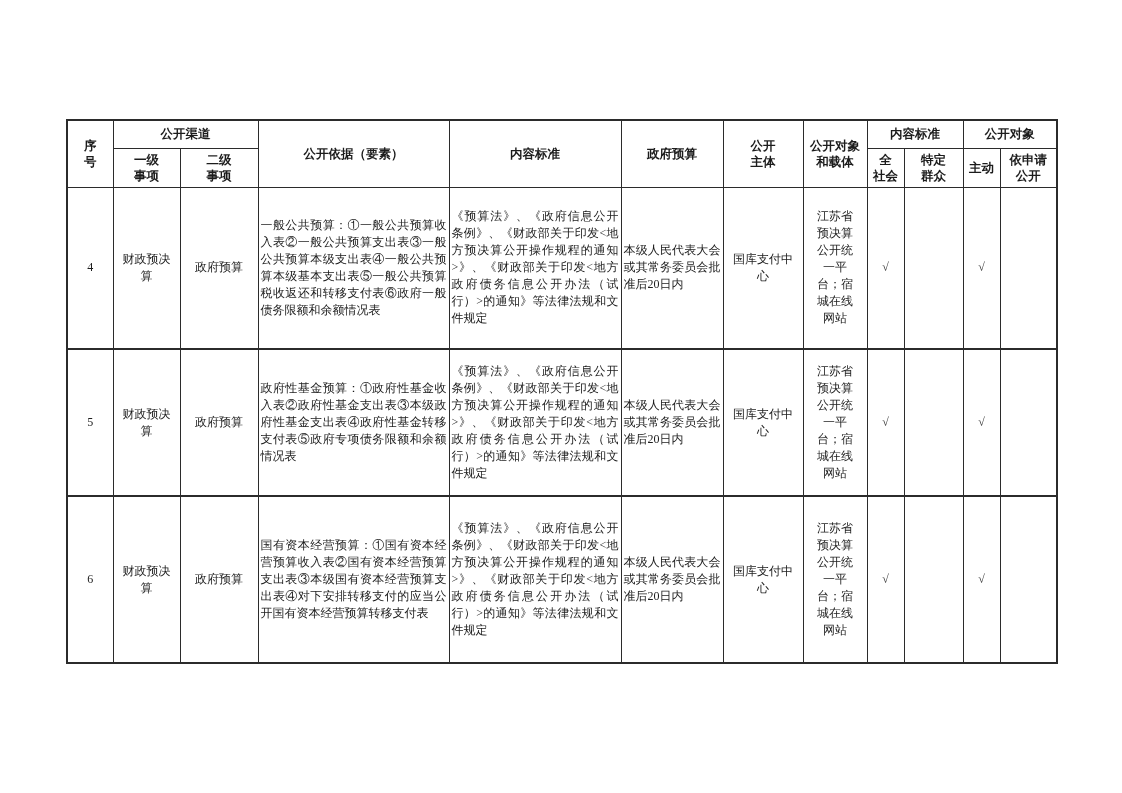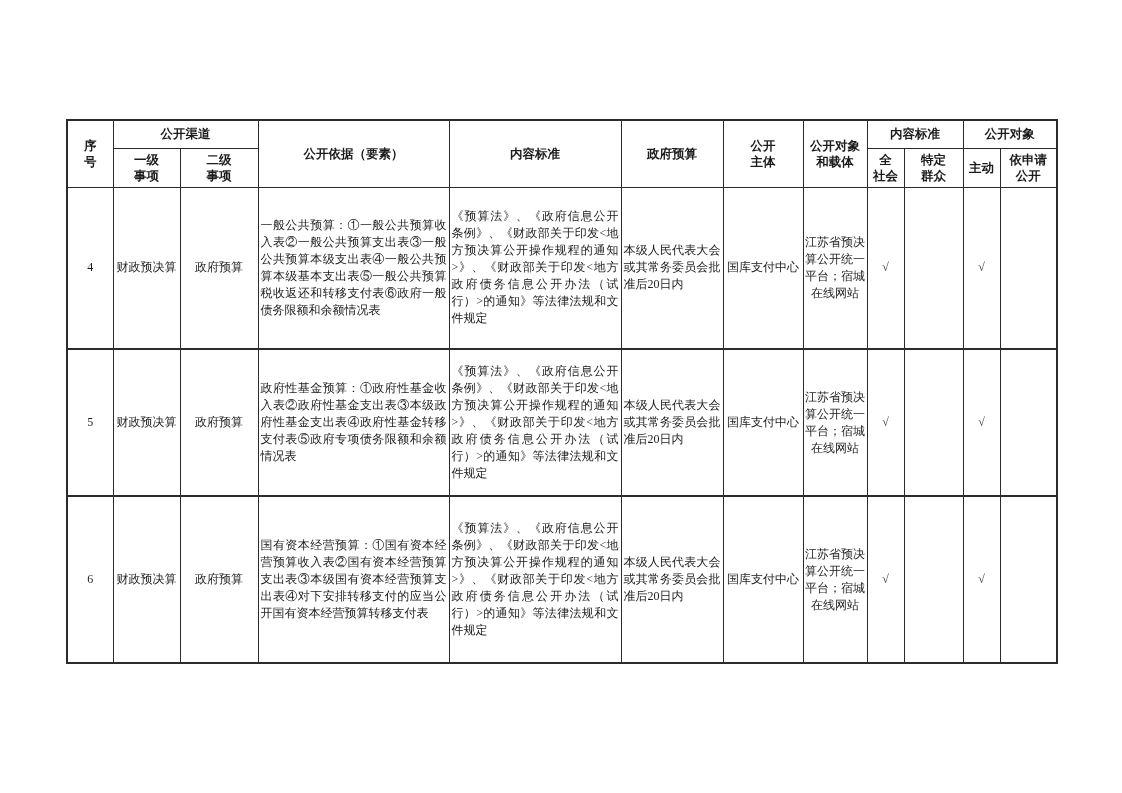--- a/index.html
+++ b/index.html
@@ -27,21 +27,21 @@
     line-height:16px;
     text-align:center;
     padding:1px;
   }
   .pre { white-space:pre-line; }
   tr.hrow1 { height:28px; }
   tr.hrow2 { height:39px; }
   tbody td {
     font-size:12px;
     line-height:17px;
-    padding:2px 0;
+    padding:2px 8px;
     border-bottom-width:2px;
   }
   tr.r4 { height:162px; }
   tr.r5 { height:147px; }
   tr.r6 { height:167px; }
   td.c { text-align:center; }
   td.j { text-align:justify; text-justify:inter-ideograph; padding:2px 2px; }
   td.check { text-align:center; font-size:12px; color:#3a3a3a; }
 </style>
 </head>

